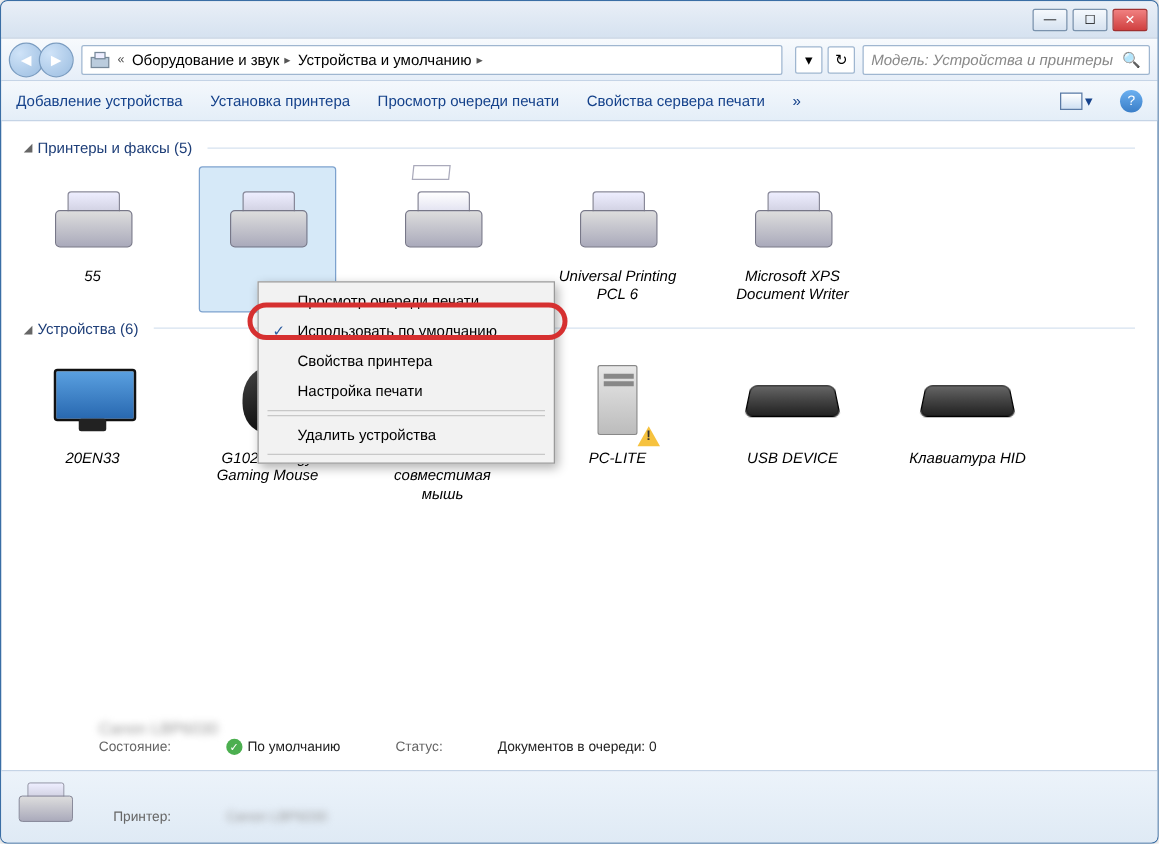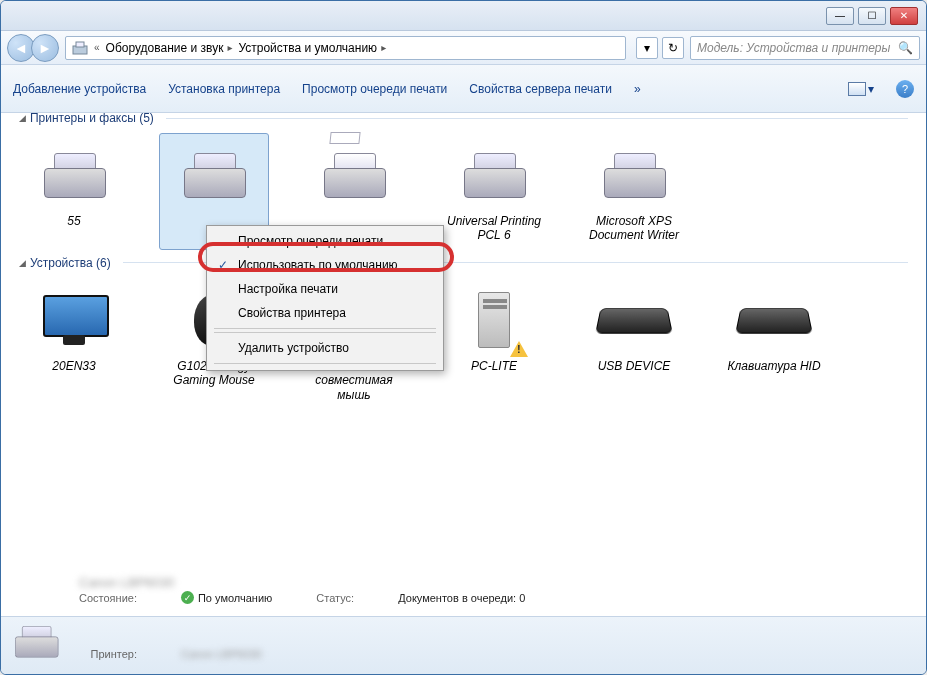--- a/index.html
+++ b/index.html
@@ -61,21 +61,21 @@
   .addr-icon { width:16px; height:16px; }
   .refreshbox { display:flex; align-items:center; gap:4px; margin-left:4px; }
   .smallbtn { width:22px; height:22px; border:1px solid #9fb6d0; background:#fff; border-radius:2px; display:flex; align-items:center; justify-content:center; }
   .searchbox {
     width: 230px; height:24px; background:#fff; border:1px solid #9fb6d0; border-radius:2px;
     display:flex; align-items:center; padding:0 6px; gap:6px; color:#888; font-style:italic;
   }
   .searchbox .mag { color:#3a6ea5; font-style:normal; margin-left:auto; }
   
   .toolbar {
-    height: 48px;
+    height: 32px;
     background: linear-gradient(#f4f8fc,#e4eef8);
     border-bottom: 1px solid #c5d4e6;
     display:flex; align-items:center; padding:0 12px; gap:22px;
     color:#15428b;
   }
   .toolbar-item { cursor: default; }
   .toolbar .spacer { flex:1; }
   .toolbar .viewbtn { display:flex; align-items:center; gap:2px; }
   .viewbtn-icon { width:18px; height:14px; border:1px solid #5a7aa5; background:linear-gradient(#fff,#cfe0f3); }
   .helpbtn { width:18px; height:18px; border-radius:50%; background:linear-gradient(#6cb0f0,#3a7ec8); color:#fff; display:flex; align-items:center; justify-content:center; font-size:11px; }
@@ -303,25 +303,25 @@
             <div class="keyboard"></div>
           </div>
         <div class="label">Клавиатура HID</div>
       </div>
     </div>
   </div>
 
   <div class="context-menu">
     <div class="ctx-item"><span>Просмотр очереди печати</span></div>
     <div class="ctx-item"><span class="ctx-check">✓</span><span>Использовать по умолчанию</span></div>
+    <div class="ctx-item"><span>Свойства принтера</span></div>
     <div class="ctx-item"><span>Настройка печати</span></div>
-    <div class="ctx-item"><span>Свойства принтера</span></div>
     <div class="ctx-sep"></div>
     <div class="ctx-sep"></div>
-    <div class="ctx-item"><span>Удалить устройство</span></div>
+    <div class="ctx-item"><span>Удалить устройства</span></div>
     <div class="ctx-sep"></div>
   </div>
   <div class="ctx-highlight"></div>
 
   <div class="details">
     <div class="thumb">
         <div class="printer" style="transform:scale(0.7);transform-origin:top left;"></div>
       </div>
     <div style="display:flex;flex-direction:column;gap:1px;">
       <div class="blurred" style="font-size:13px;">Canon LBP6030</div>

